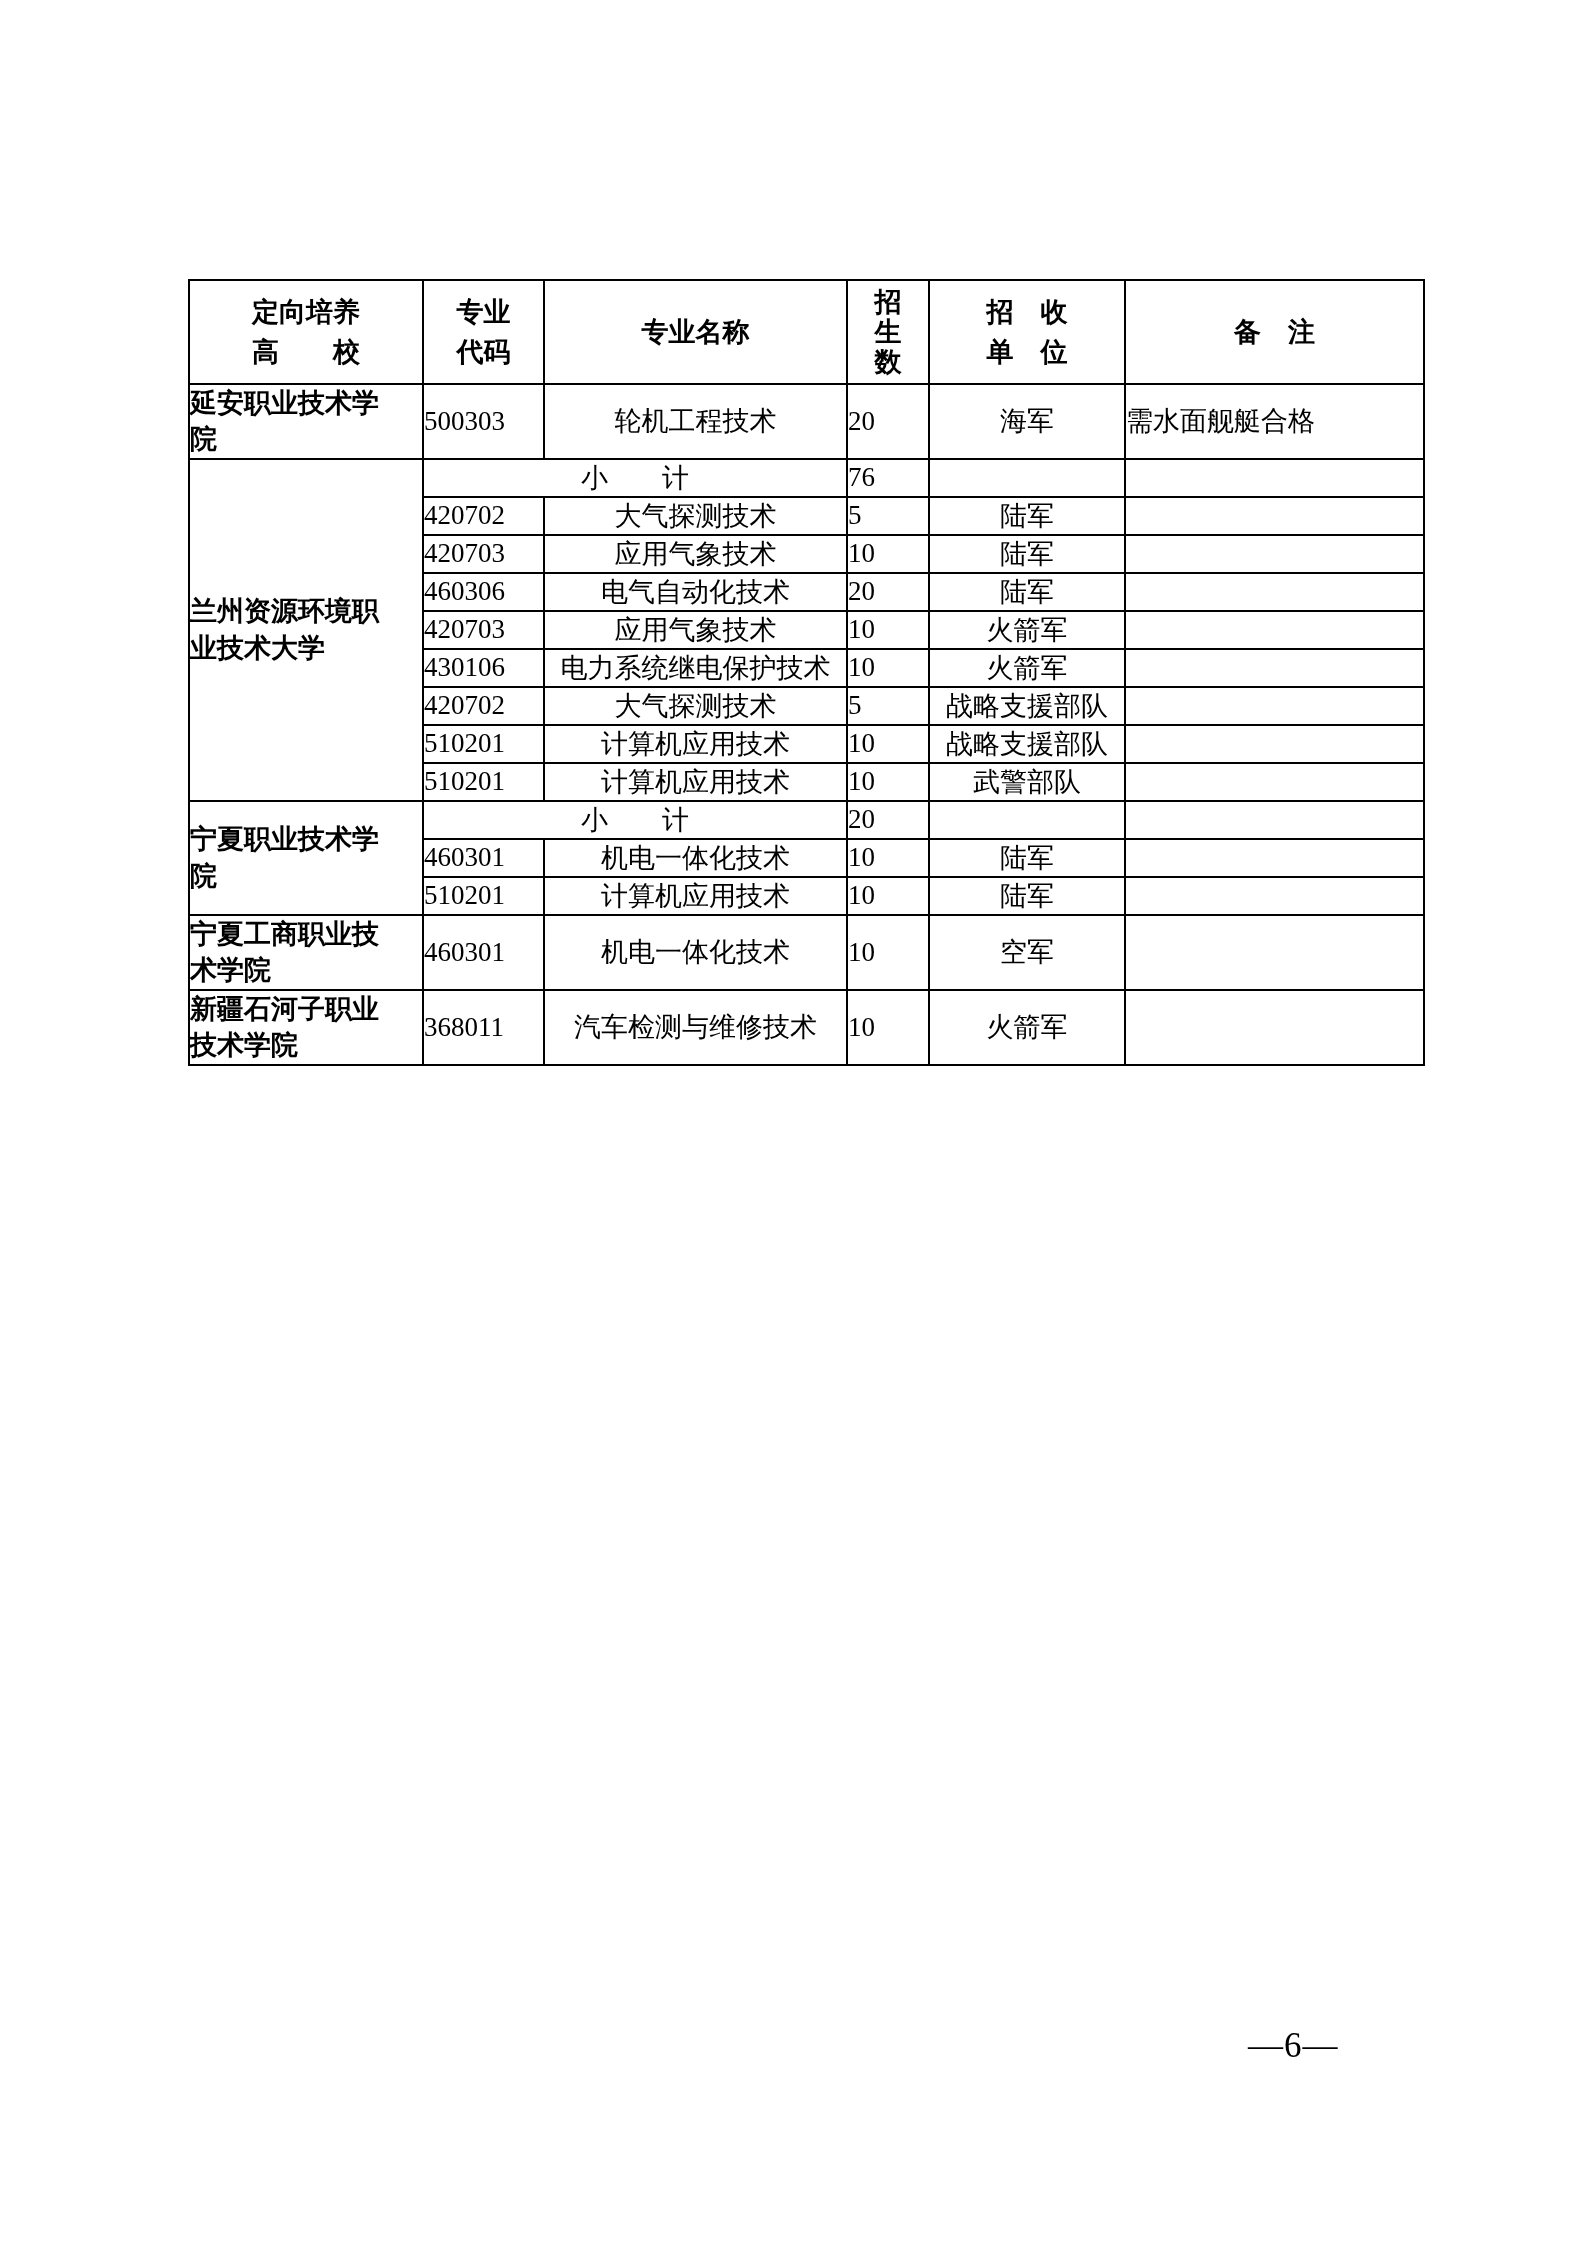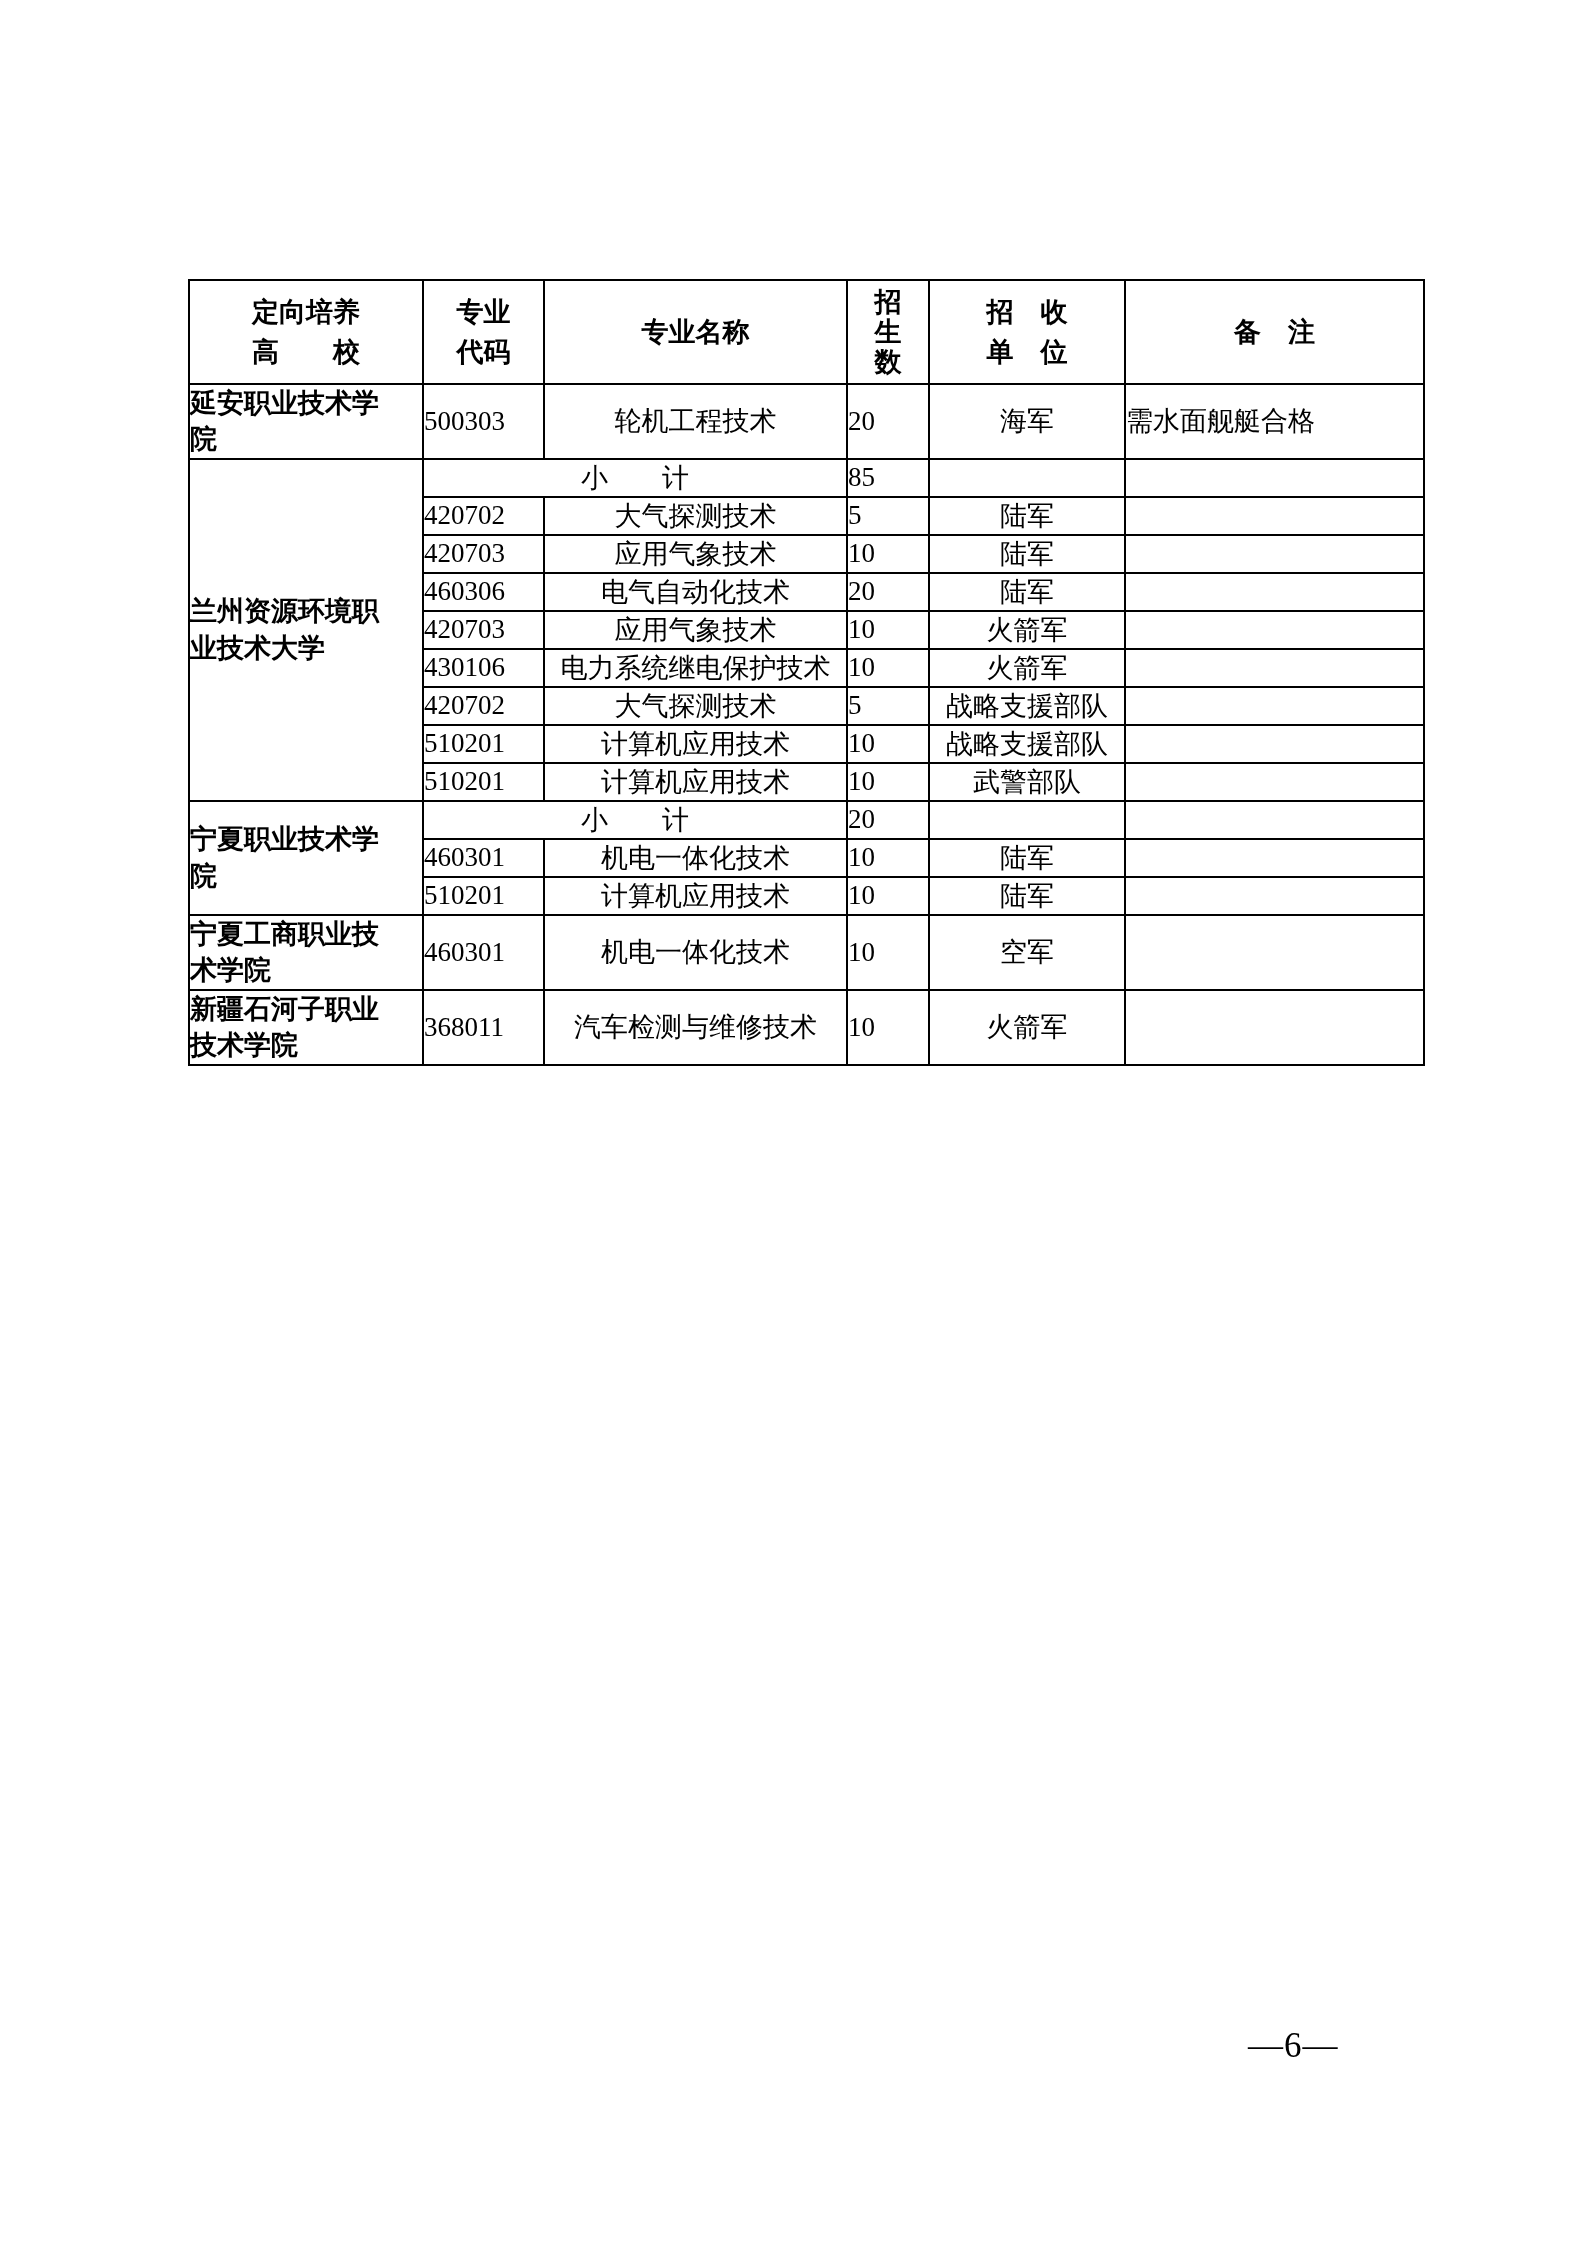--- a/index.html
+++ b/index.html
@@ -128,21 +128,21 @@
       <td class="major">轮机工程技术</td>
       <td class="num">20</td>
       <td class="unit">海军</td>
       <td class="remark">需水面舰艇合格</td>
     </tr>
 
     <tr style="height:33px;">
       <td class="college" rowspan="9">兰州资源环境职
 业技术大学</td>
       <td class="subtotal" colspan="2">小　　计</td>
-      <td class="num">85</td>
+      <td class="num">76</td>
       <td class="unit"></td>
       <td class="remark"></td>
     </tr>
 
     <tr style="height:33px;">
       <td class="code">420702</td>
       <td class="major">大气探测技术</td>
       <td class="num">5</td>
       <td class="unit">陆军</td>
       <td class="remark"></td>

